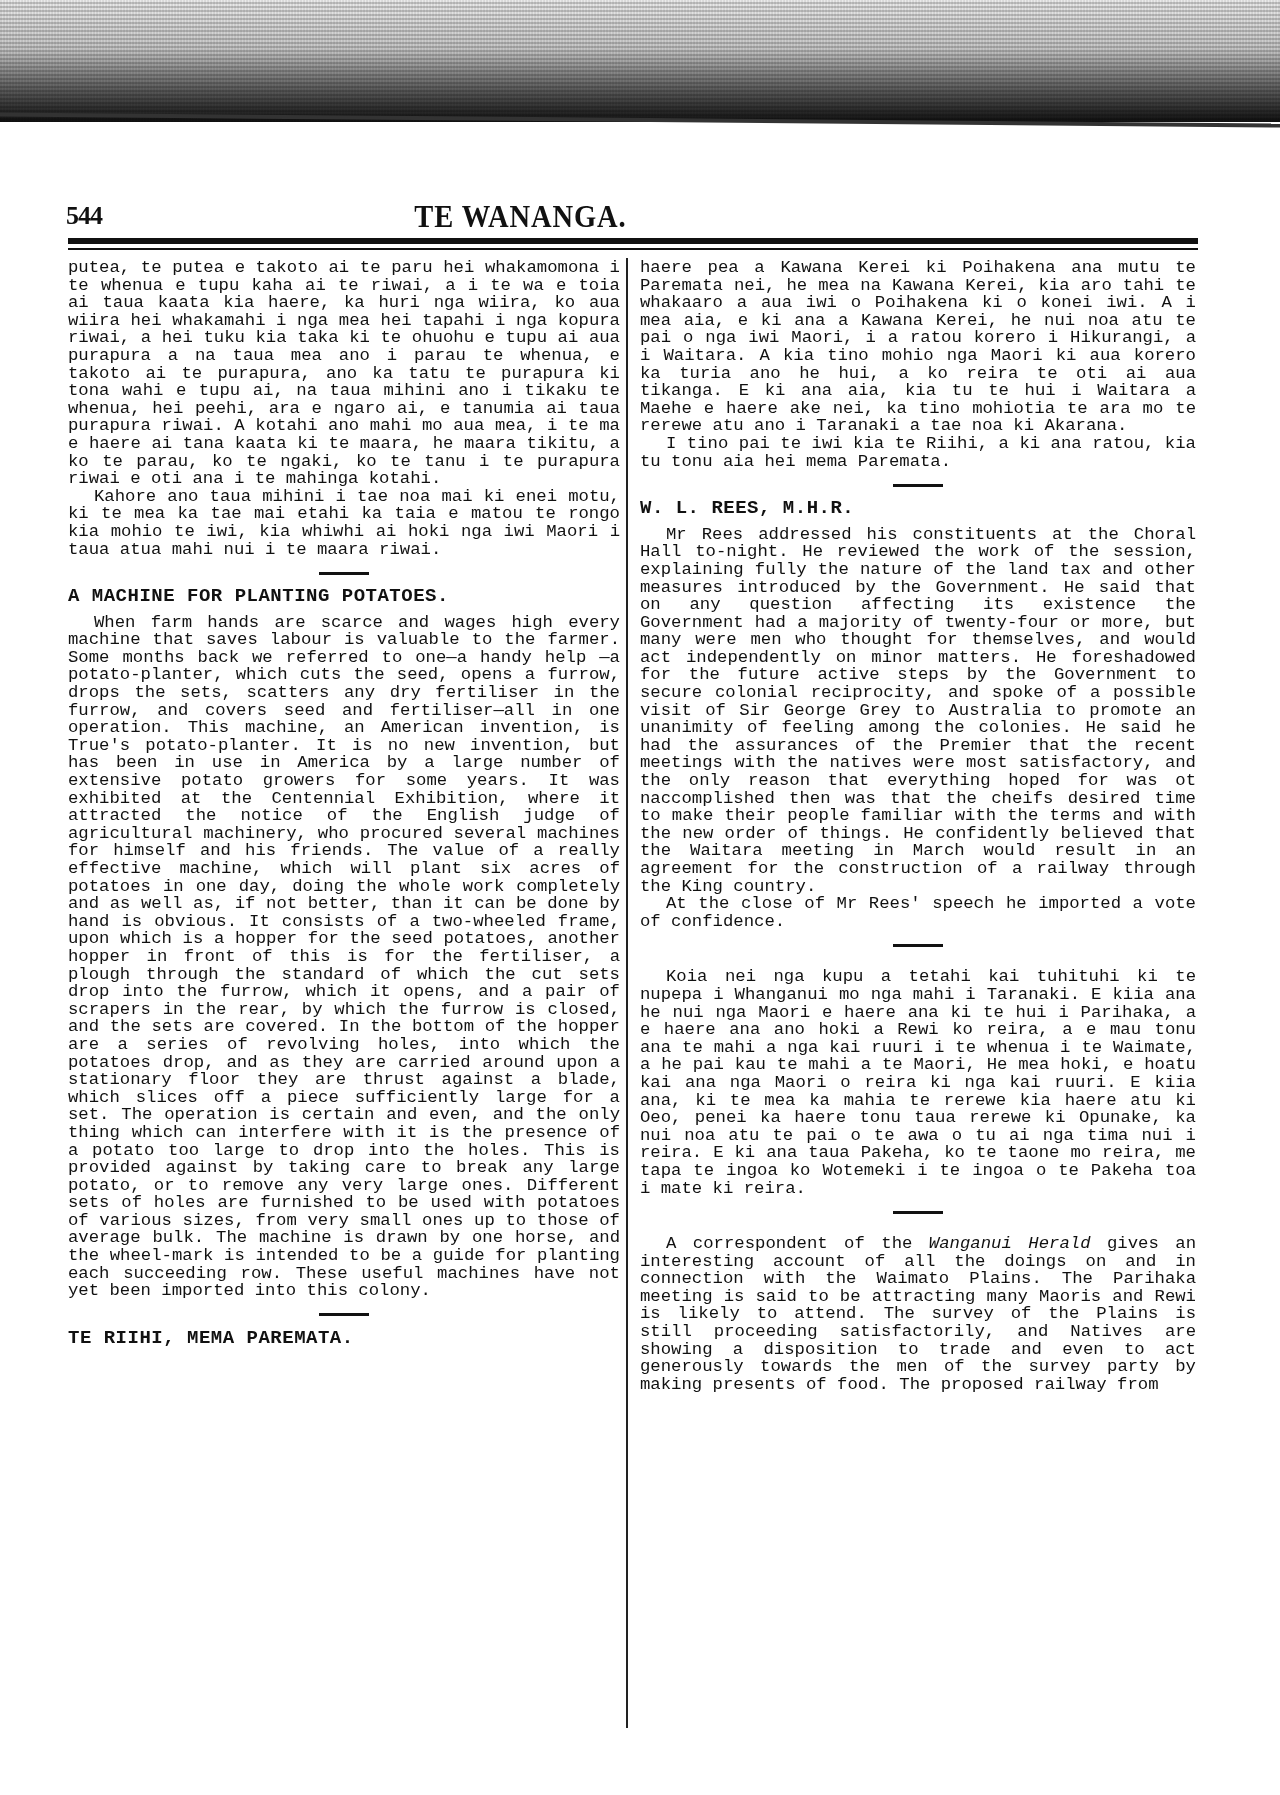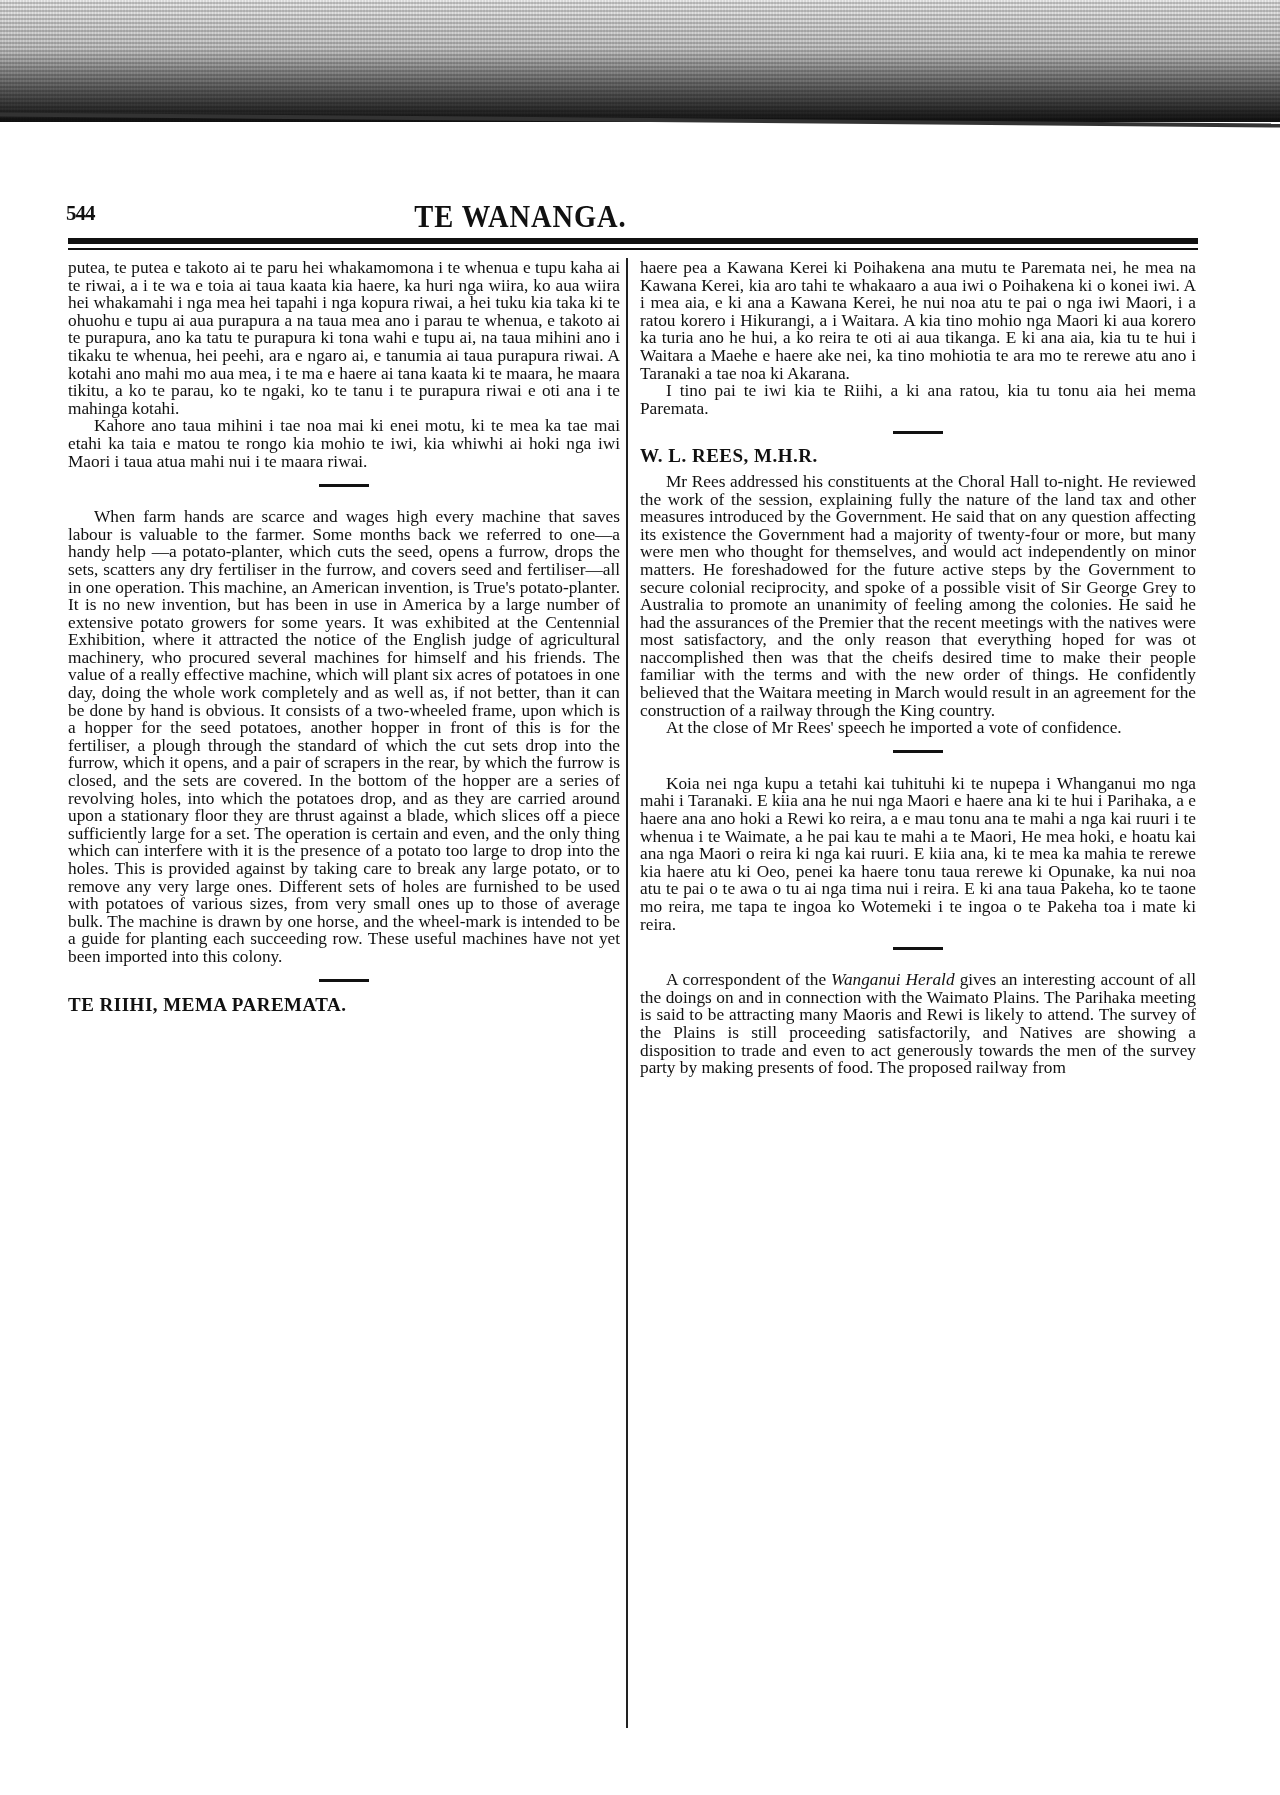--- a/index.html
+++ b/index.html
@@ -4,27 +4,27 @@
 <style>
   html, body { margin:0; padding:0; background:#ffffff; }
   body { width:1280px; height:1795px; position:relative; overflow:hidden; font-family:"Liberation Serif","DejaVu Serif",serif; color:#111; }
   .scan-noise { position:absolute; left:0; top:0; width:1280px; height:122px;
     background:
       repeating-linear-gradient(0deg, rgba(0,0,0,0.0) 0px, rgba(0,0,0,0.0) 2px, rgba(0,0,0,0.35) 3px, rgba(0,0,0,0.0) 4px),
       repeating-linear-gradient(90deg, rgba(0,0,0,0.05) 0px, rgba(0,0,0,0.15) 1px, rgba(0,0,0,0.0) 3px),
       linear-gradient(180deg, #f4f4f4 0%, #cfcfcf 40%, #6a6a6a 70%, #111 100%);
   }
   .scan-edge { position:absolute; left:0; top:118px; width:1280px; height:4px; background:#333; transform:skewY(0.5deg); }
-  .page-number { position:absolute; left:66px; top:201px; font-size:21px; font-weight:bold; font-family:"Liberation Serif",serif; letter-spacing:-1px; }
+  .page-number { position:absolute; left:66px; top:201px; font-size:26px; font-weight:bold; font-family:"Liberation Serif",serif; letter-spacing:-1px; }
   .page-title { position:absolute; left:0; width:1040px; top:199px; text-align:center; font-size:31px; font-weight:bold; letter-spacing:1px; }
   .page-title span { display:inline-block; transform:scaleX(0.92); }
   .rule-thick { position:absolute; left:68px; width:1130px; top:238px; height:6px; background:#111; }
   .rule-thin { position:absolute; left:68px; width:1130px; top:248px; height:2px; background:#111; }
   .col-divider { position:absolute; left:626px; top:258px; width:2px; height:1470px; background:#222; }
-  .col { position:absolute; top:259px; font-size:17.3px; line-height:17.6px; text-align:justify; }
+  .col { position:absolute; top:259px; font-size:17.3px; line-height:17.6px; text-align:justify;font-family:Liberation Mono, monospace; }
   .col-left { left:68px; width:552px; }
   .col-right { left:640px; width:556px; }
   .col p { margin:0; text-indent:0; }
   .col p.indent { text-indent:26px; }
   .headline { text-align:left; font-size:19px; letter-spacing:0.5px; margin:0; padding:0; }
   .sep { width:50px; height:3px; background:#111; margin:0 auto; }
   .sep-wrap { height:30px; display:flex; align-items:center; justify-content:center; }
   .i { font-style:italic; }
   .gap-s { height:8px; }
 </style>
@@ -42,20 +42,21 @@
 
 <div class="col col-left">
   <section>
     <p>putea, te putea e takoto ai te paru hei whakamomona i te whenua e tupu kaha ai te riwai, a i te wa e toia ai taua kaata kia haere, ka huri nga wiira, ko aua wiira hei whakamahi i nga mea hei tapahi i nga kopura riwai, a hei tuku kia taka ki te ohuohu e tupu ai aua purapura a na taua mea ano i parau te whenua, e takoto ai te purapura, ano ka tatu te purapura ki tona wahi e tupu ai, na taua mihini ano i tikaku te whenua, hei peehi, ara e ngaro ai, e tanumia ai taua purapura riwai. A kotahi ano mahi mo aua mea, i te ma e haere ai tana kaata ki te maara, he maara tikitu, a ko te parau, ko te ngaki, ko te tanu i te purapura riwai e oti ana i te mahinga kotahi.</p>
     <p class="indent">Kahore ano taua mihini i tae noa mai ki enei motu, ki te mea ka tae mai etahi ka taia e matou te rongo kia mohio te iwi, kia whiwhi ai hoki nga iwi Maori i taua atua mahi nui i te maara riwai.</p>
   </section>
   <div class="sep-wrap">
       <div class="sep"></div>
     </div>
   <section>
+    <h2 class="headline">A MACHINE FOR PLANTING POTATOES.</h2>
     <div class="gap-s"></div>
     <p class="indent">When farm hands are scarce and wages high every machine that saves labour is valuable to the farmer. Some months back we referred to one—a handy help —a potato-planter, which cuts the seed, opens a furrow, drops the sets, scatters any dry fertiliser in the furrow, and covers seed and fertiliser—all in one operation. This machine, an American invention, is True's potato-planter. It is no new invention, but has been in use in America by a large number of extensive potato growers for some years. It was exhibited at the Centennial Exhibition, where it attracted the notice of the English judge of agricultural machinery, who procured several machines for himself and his friends. The value of a really effective machine, which will plant six acres of potatoes in one day, doing the whole work completely and as well as, if not better, than it can be done by hand is obvious. It consists of a two-wheeled frame, upon which is a hopper for the seed potatoes, another hopper in front of this is for the fertiliser, a plough through the standard of which the cut sets drop into the furrow, which it opens, and a pair of scrapers in the rear, by which the furrow is closed, and the sets are covered. In the bottom of the hopper are a series of revolving holes, into which the potatoes drop, and as they are carried around upon a stationary floor they are thrust against a blade, which slices off a piece sufficiently large for a set. The operation is certain and even, and the only thing which can interfere with it is the presence of a potato too large to drop into the holes. This is provided against by taking care to break any large potato, or to remove any very large ones. Different sets of holes are furnished to be used with potatoes of various sizes, from very small ones up to those of average bulk. The machine is drawn by one horse, and the wheel-mark is intended to be a guide for planting each succeeding row. These useful machines have not yet been imported into this colony.</p>
   </section>
   <div class="sep-wrap">
       <div class="sep"></div>
     </div>
   <section>
     <h2 class="headline">TE RIIHI, MEMA PAREMATA.</h2>
     <div class="gap-s"></div>
   </section>

